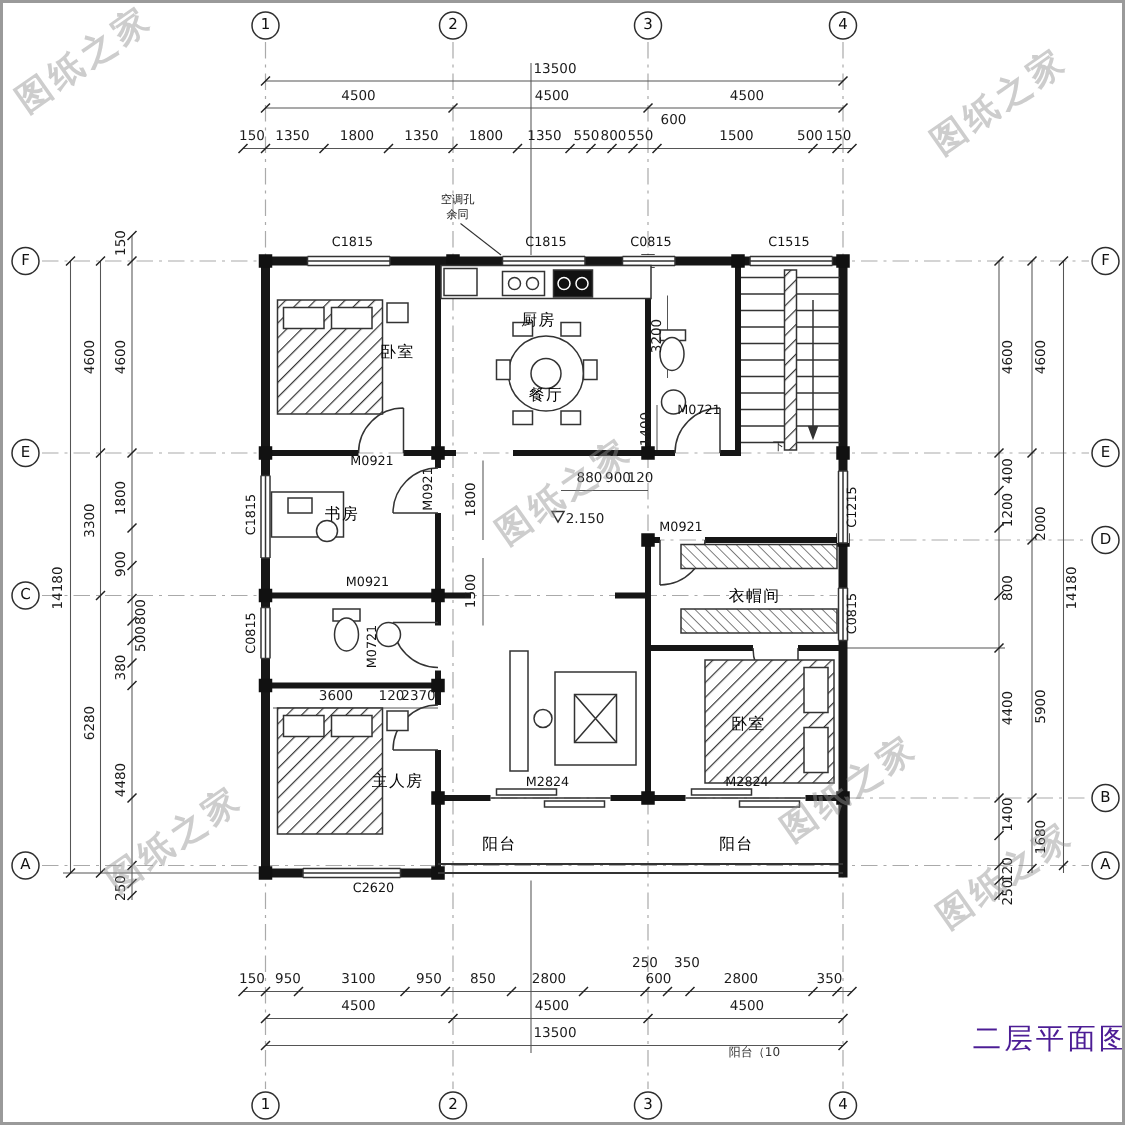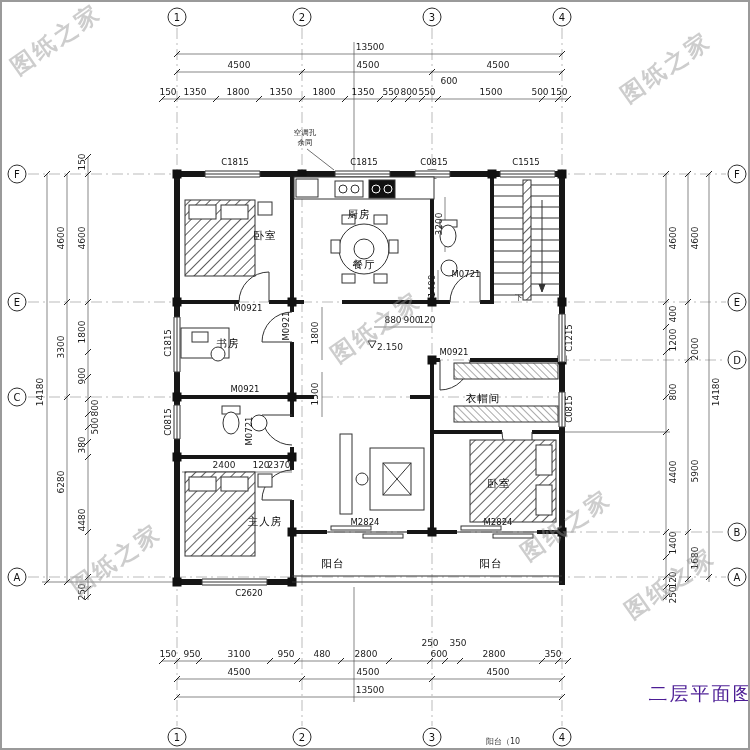--- a/index.html
+++ b/index.html
@@ -288,21 +288,21 @@
 <span class="lbl" style="left:447px;top:79px">600</span>
 
 <span class="lbl" style="left:368px;top:688px">13500</span>
 <span class="lbl" style="left:237px;top:670px">4500</span>
 <span class="lbl" style="left:366px;top:670px">4500</span>
 <span class="lbl" style="left:496px;top:670px">4500</span>
 <span class="lbl" style="left:166px;top:652px">150</span>
 <span class="lbl" style="left:190px;top:652px">950</span>
 <span class="lbl" style="left:237px;top:652px">3100</span>
 <span class="lbl" style="left:284px;top:652px">950</span>
-<span class="lbl" style="left:320px;top:652px">480</span>
+<span class="lbl" style="left:320px;top:652px">850</span>
 <span class="lbl" style="left:364px;top:652px">2800</span>
 <span class="lbl" style="left:437px;top:652px">600</span>
 <span class="lbl" style="left:492px;top:652px">2800</span>
 <span class="lbl" style="left:551px;top:652px">350</span>
 <span class="lbl" style="left:428px;top:641px">250</span>
 <span class="lbl" style="left:456px;top:641px">350</span>
 
 <span class="lbl v" style="left:38px;top:390px">14180</span>
 <span class="lbl v" style="left:59px;top:236px">4600</span>
 <span class="lbl v" style="left:59px;top:345px">3300</span>
@@ -332,21 +332,21 @@
 <span class="lbl v" style="left:671px;top:593px">250</span>
 
 <span class="lbl v" style="left:437px;top:222px">3200</span>
 <span class="lbl v" style="left:430px;top:284px">1400</span>
 <span class="lbl" style="left:391px;top:318px">880</span>
 <span class="lbl" style="left:410px;top:318px">900</span>
 <span class="lbl" style="left:425px;top:318px">120</span>
 <span class="lbl v" style="left:313px;top:331px">1800</span>
 <span class="lbl" style="left:388px;top:345px">2.150</span>
 <span class="lbl v" style="left:313px;top:392px">1500</span>
-<span class="lbl" style="left:222px;top:463px">2400</span>
+<span class="lbl" style="left:222px;top:463px">3600</span>
 <span class="lbl" style="left:259px;top:463px">120</span>
 <span class="lbl" style="left:277px;top:463px">2370</span>
 
 <span class="lbl code" style="left:233px;top:160px">C1815</span>
 <span class="lbl code" style="left:362px;top:160px">C1815</span>
 <span class="lbl code" style="left:432px;top:160px">C0815</span>
 <span class="lbl code" style="left:524px;top:160px">C1515</span>
 <span class="lbl code v" style="left:166px;top:341px">C1815</span>
 <span class="lbl code v" style="left:166px;top:420px">C0815</span>
 <span class="lbl code v" style="left:567px;top:336px">C1215</span>
@@ -362,28 +362,28 @@
 <span class="lbl code" style="left:247px;top:591px">C2620</span>
 
 <span class="lbl note" style="left:303px;top:131px">空调孔</span>
 <span class="lbl note" style="left:303px;top:141px">余同</span>
 <span class="lbl note" style="left:517px;top:296px">下</span>
 
 <span class="lbl room" style="left:263px;top:233px">卧室</span>
 <span class="lbl room" style="left:357px;top:212px">厨房</span>
 <span class="lbl room" style="left:362px;top:262px">餐厅</span>
 <span class="lbl room" style="left:226px;top:341px">书房</span>
-<span class="lbl room" style="left:481px;top:396px">衣帽间</span>
+<span class="lbl room" style="left:501px;top:396px">衣帽间</span>
 <span class="lbl room" style="left:497px;top:481px">卧室</span>
 <span class="lbl room" style="left:263px;top:519px">主人房</span>
 <span class="lbl room" style="left:331px;top:561px">阳台</span>
 <span class="lbl room" style="left:489px;top:561px">阳台</span>
 
 <span class="lbl title" style="left:699px;top:691px">二层平面图</span>
-<span class="lbl footer" style="left:501px;top:740px">阳台（10</span>
+<span class="lbl footer" style="left:501px;top:700px">阳台（10</span>
 
 <div class="bub" style="left:175px;top:15px">1</div>
 <div class="bub" style="left:300px;top:15px">2</div>
 <div class="bub" style="left:430px;top:15px">3</div>
 <div class="bub" style="left:560px;top:15px">4</div>
 <div class="bub" style="left:175px;top:735px">1</div>
 <div class="bub" style="left:300px;top:735px">2</div>
 <div class="bub" style="left:430px;top:735px">3</div>
 <div class="bub" style="left:560px;top:735px">4</div>
 <div class="bub" style="left:15px;top:172px">F</div>

